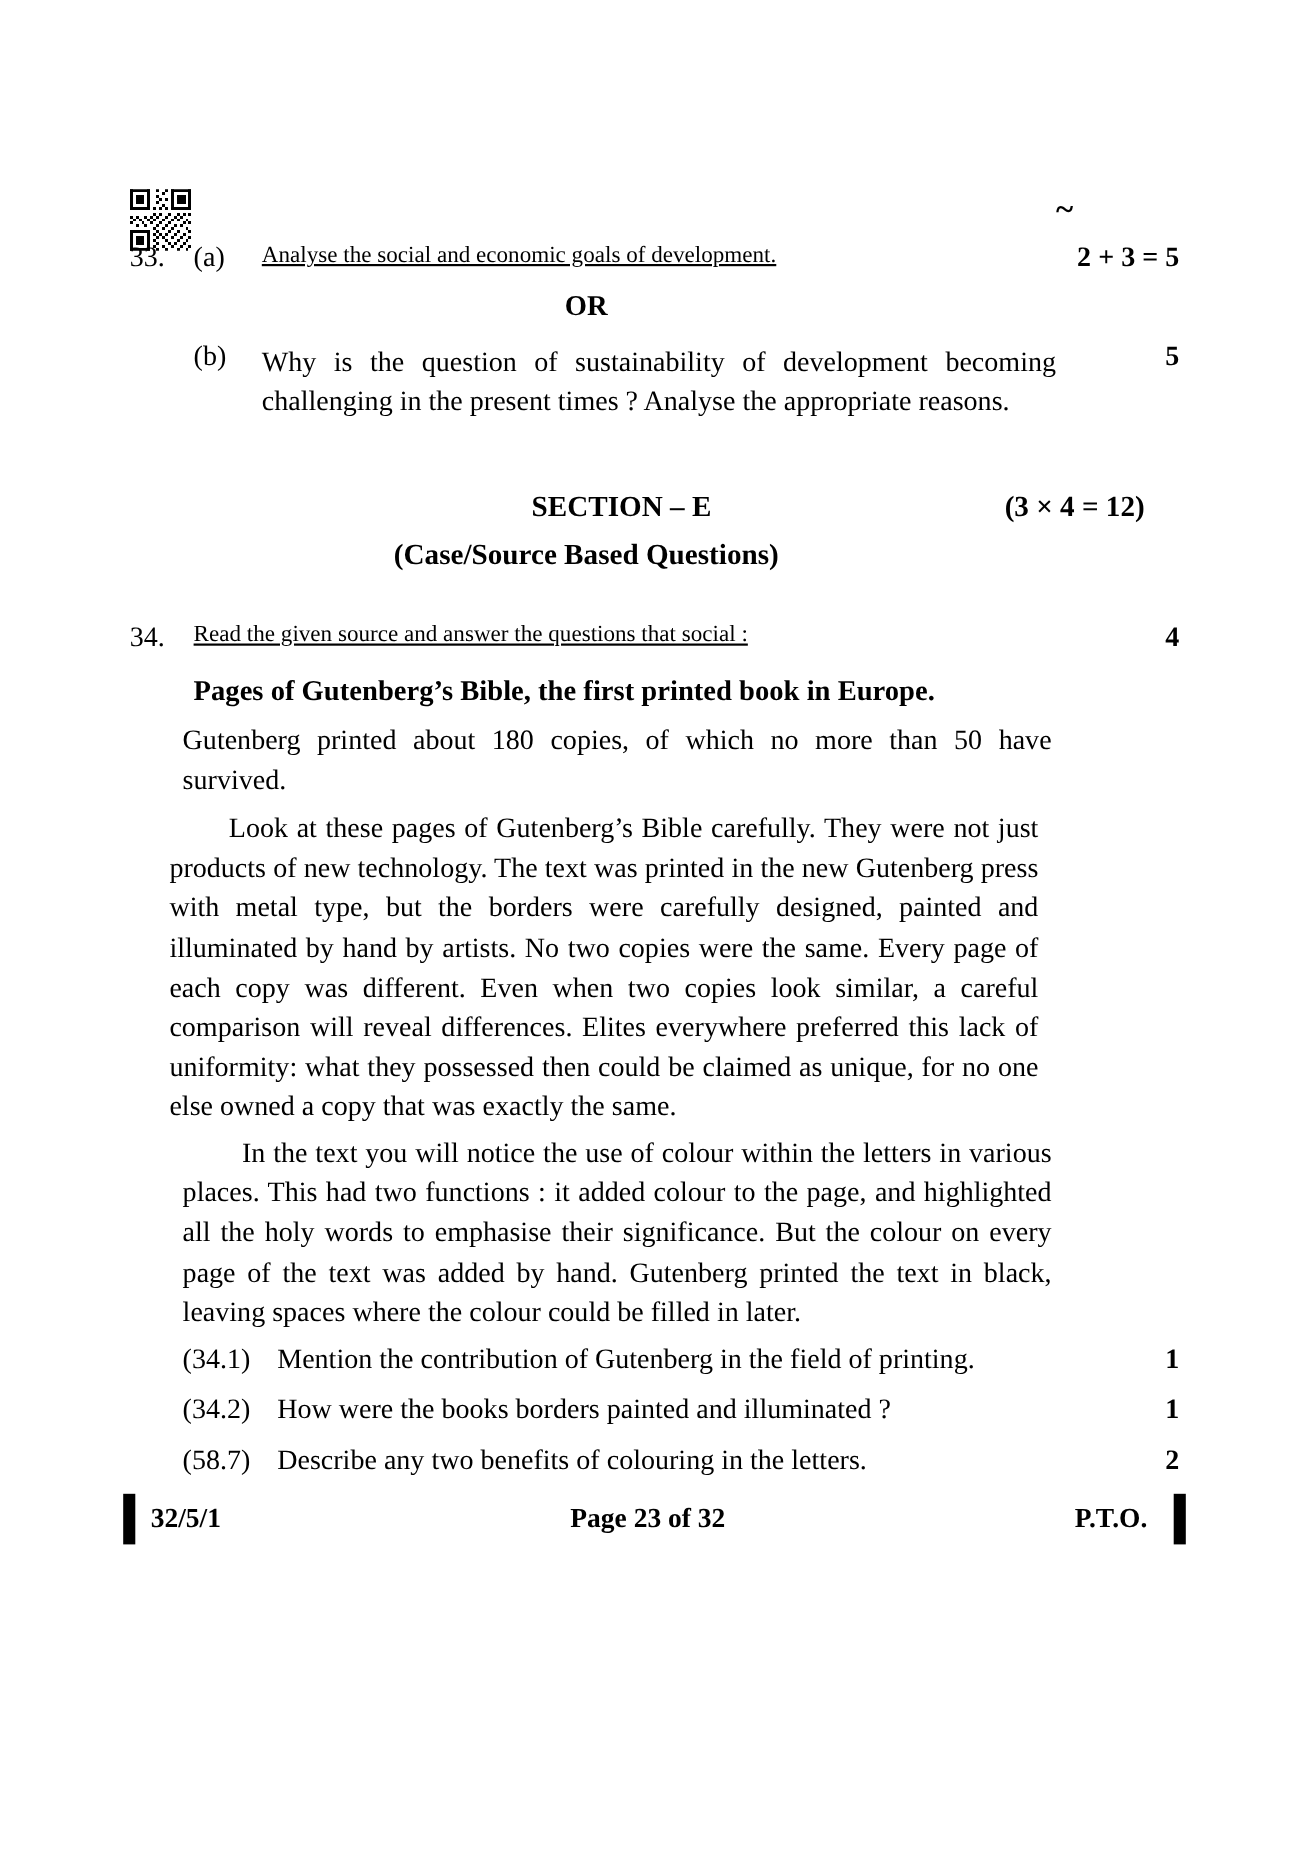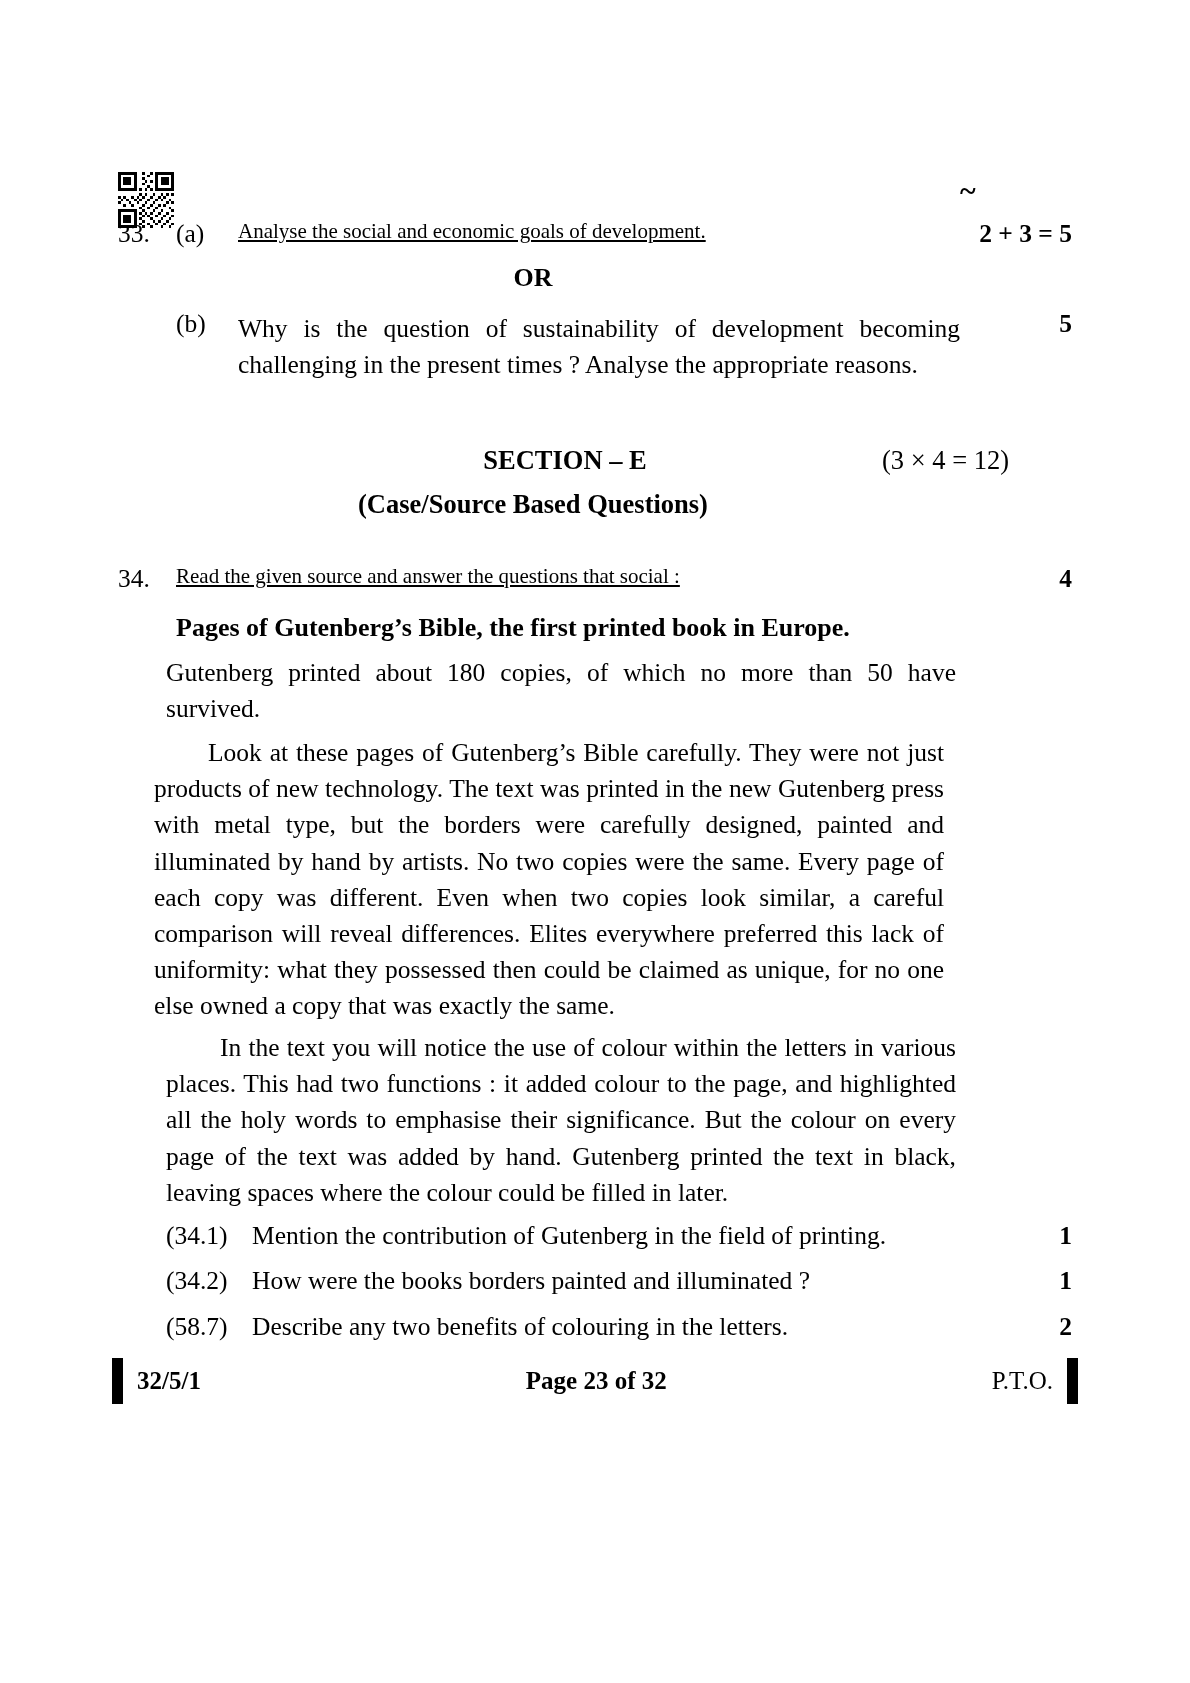--- a/index.html
+++ b/index.html
@@ -118,22 +118,22 @@
   }
   .section-head .title {
     flex: 1 1 auto;
     text-align: center;
     font-weight: 700;
     font-size: 26.5px;
     padding-left: 130px;
   }
   .section-head .weight {
     flex: 0 0 190px;
-    text-align: left;
-    font-weight: 400;
+    text-align: center;
+    font-weight: 700;
     font-size: 26.5px;
   }
 
   .section-sub {
     position: absolute;
     left: 118px;
     top: 489px;
     width: 830px;
     text-align: center;
     font-weight: 700;
@@ -219,22 +219,22 @@
     padding-left: 14px;
     font-weight: 700;
   }
   .footer .pageno {
     flex: 1 1 auto;
     text-align: center;
     font-weight: 700;
   }
   .footer .pto {
     flex: 0 0 auto;
-    padding-right: 14px;
-    font-weight: 400;
+    padding-right: 24px;
+    font-weight: 700;
   }
 </style>
 </head>
 <body>
 
 <div class="page">
 
   <div class="qr-wrap">
     <svg width="56" height="56" viewBox="0 0 21 21" shape-rendering="crispEdges">
       <rect width="21" height="21" fill="#ffffff"></rect>

